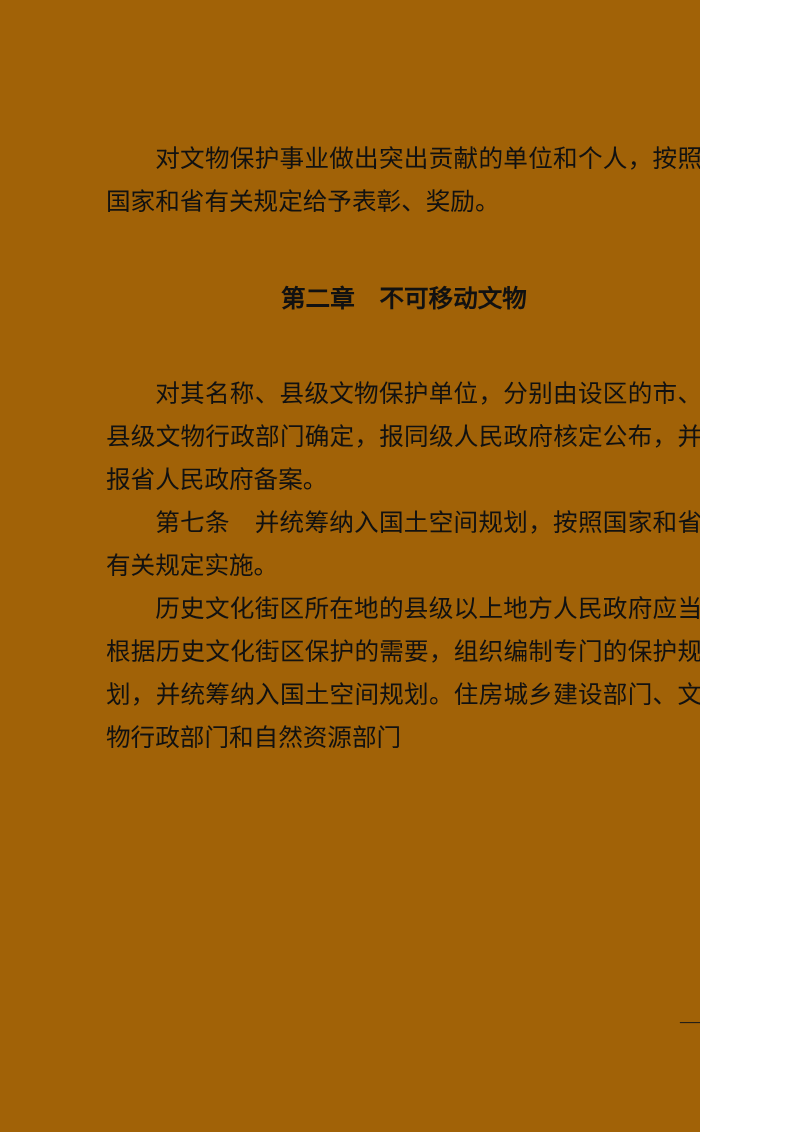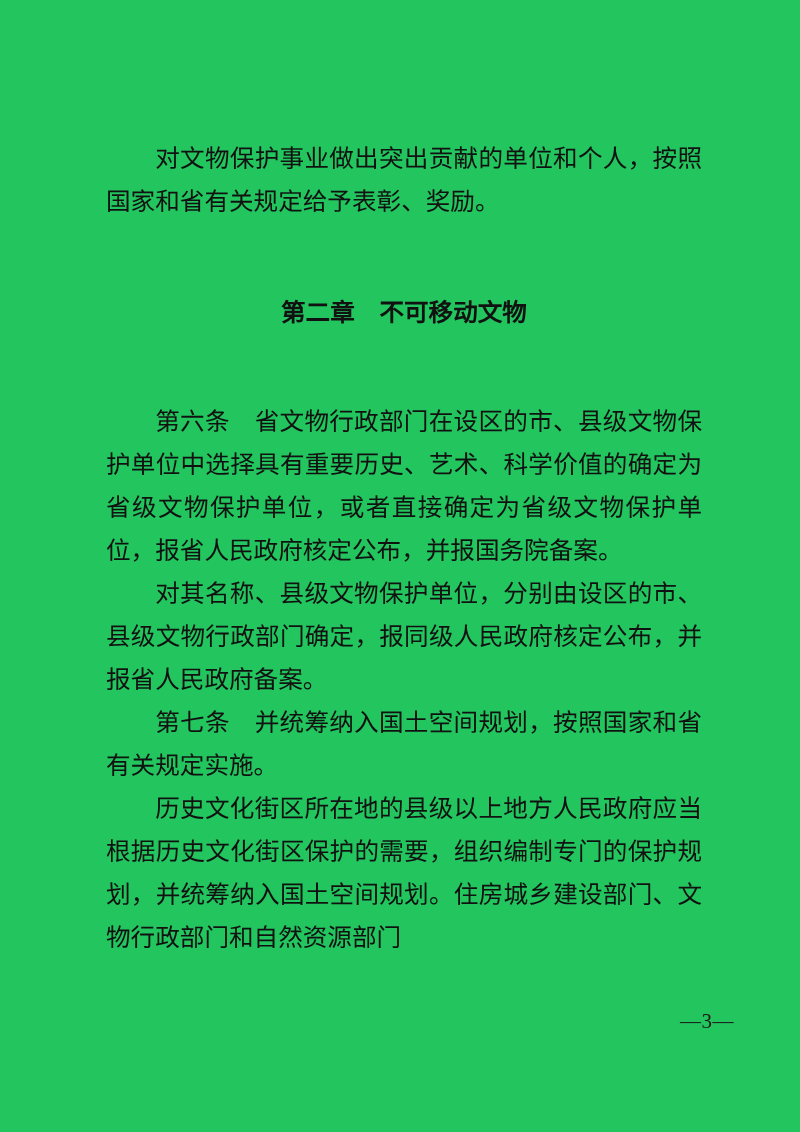--- a/index.html
+++ b/index.html
@@ -7,23 +7,23 @@
     margin: 0;
     padding: 0;
     background: #ffffff;
   }
   body {
     font-family: "Liberation Sans", "DejaVu Sans", sans-serif;
     color: #000000;
   }
   .page {
     position: relative;
-    width: 800px;
+    width: 700px;
     height: 1132px;
-    background: #22c55e;
+    background: #a16207;
     overflow: hidden;
     box-sizing: border-box;
   }
   .content {
     position: absolute;
     left: 106px;
     top: 137px;
     width: 596px;
   }
   .para {
@@ -34,21 +34,21 @@
     text-indent: 2em;
     margin: 0;
     letter-spacing: 0;
     word-break: break-all;
     color: #111111;
   }
   .chapter-heading {
     font-size: 24.6px;
     line-height: 43px;
     text-align: center;
-    margin: 16px;
+    margin: 2px;
     text-indent: 0;
     color: #111111;
     white-space: pre;
   }
   .spacer-before-heading { height: 52px; }
   .spacer-after-heading { height: 50px; }
   .page-number {
     position: absolute;
     left: 0;
     top: 1006px;
@@ -68,21 +68,20 @@
   <div class="content">
 
     <p class="para">对文物保护事业做出突出贡献的单位和个人，按照国家和省有关规定给予表彰、奖励。</p>
 
     <div class="spacer-before-heading"></div>
 
     <h2 class="chapter-heading">第二章　不可移动文物</h2>
 
     <div class="spacer-after-heading"></div>
 
-    <p class="para">第六条　省文物行政部门在设区的市、县级文物保护单位中选择具有重要历史、艺术、科学价值的确定为省级文物保护单位，或者直接确定为省级文物保护单位，报省人民政府核定公布，并报国务院备案。</p>
 
     <p class="para">对其名称、县级文物保护单位，分别由设区的市、县级文物行政部门确定，报同级人民政府核定公布，并报省人民政府备案。</p>
 
 
     <p class="para">第七条　并统筹纳入国土空间规划，按照国家和省有关规定实施。</p>
 
     <p class="para">历史文化街区所在地的县级以上地方人民政府应当根据历史文化街区保护的需要，组织编制专门的保护规划，并统筹纳入国土空间规划。住房城乡建设部门、文物行政部门和自然资源部门</p>
 
   </div>
 

